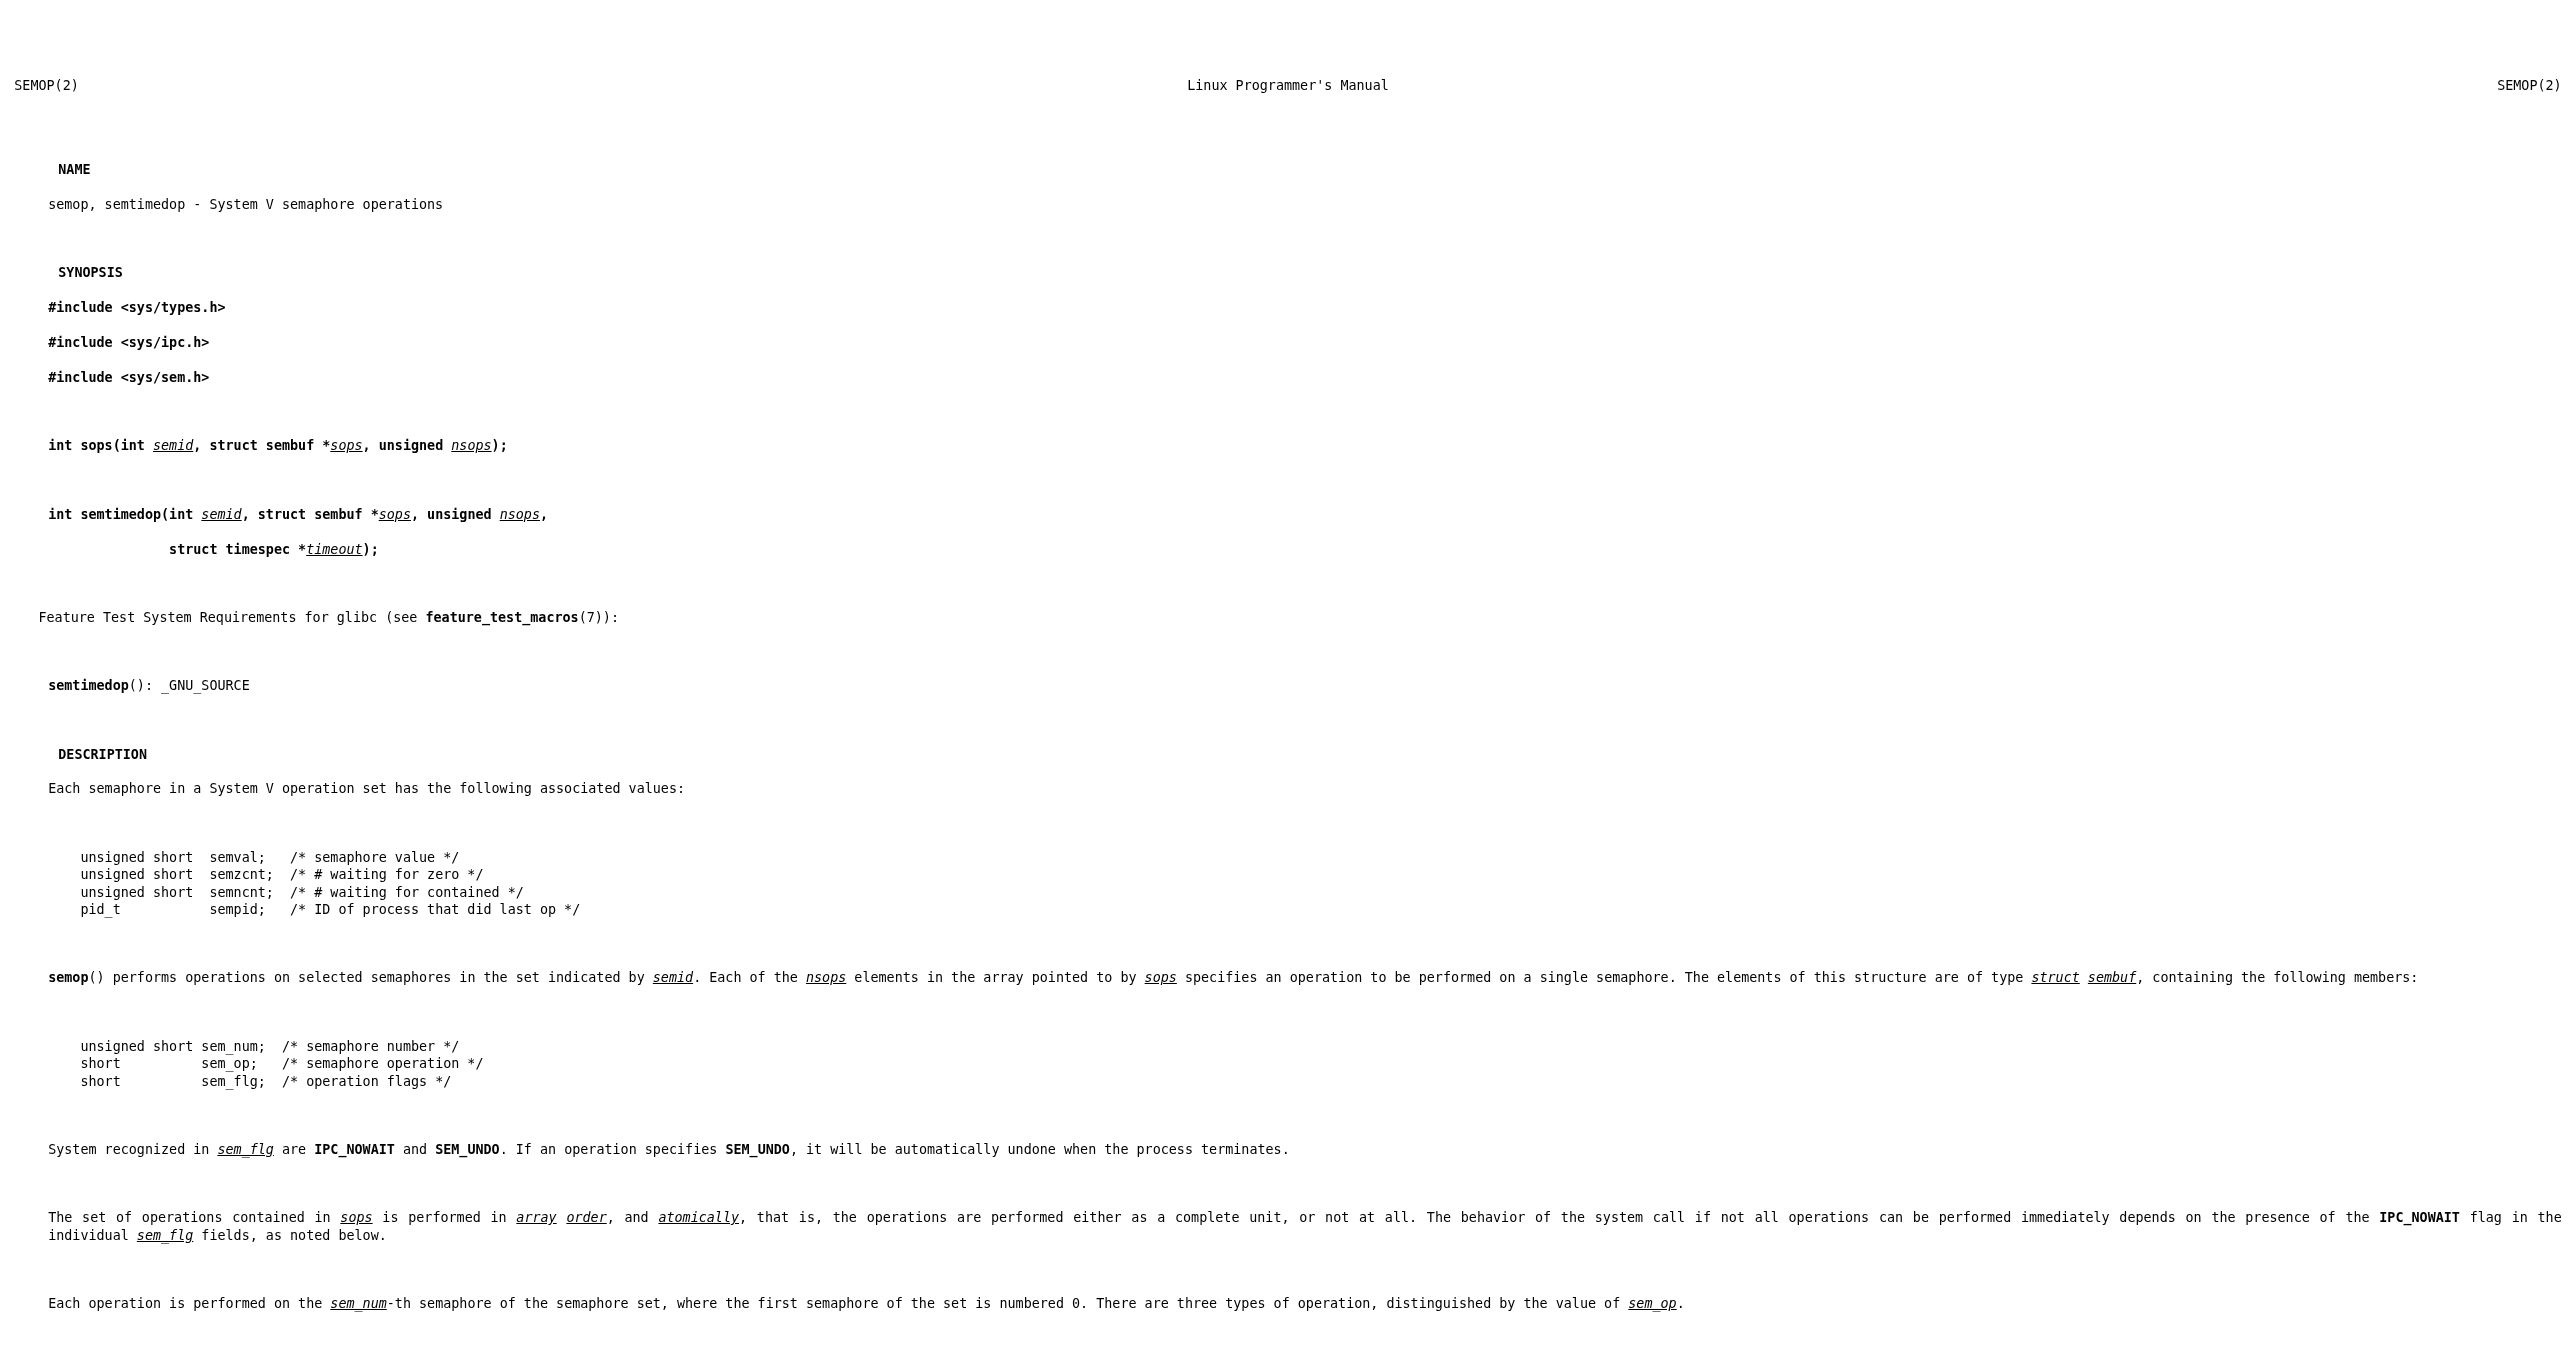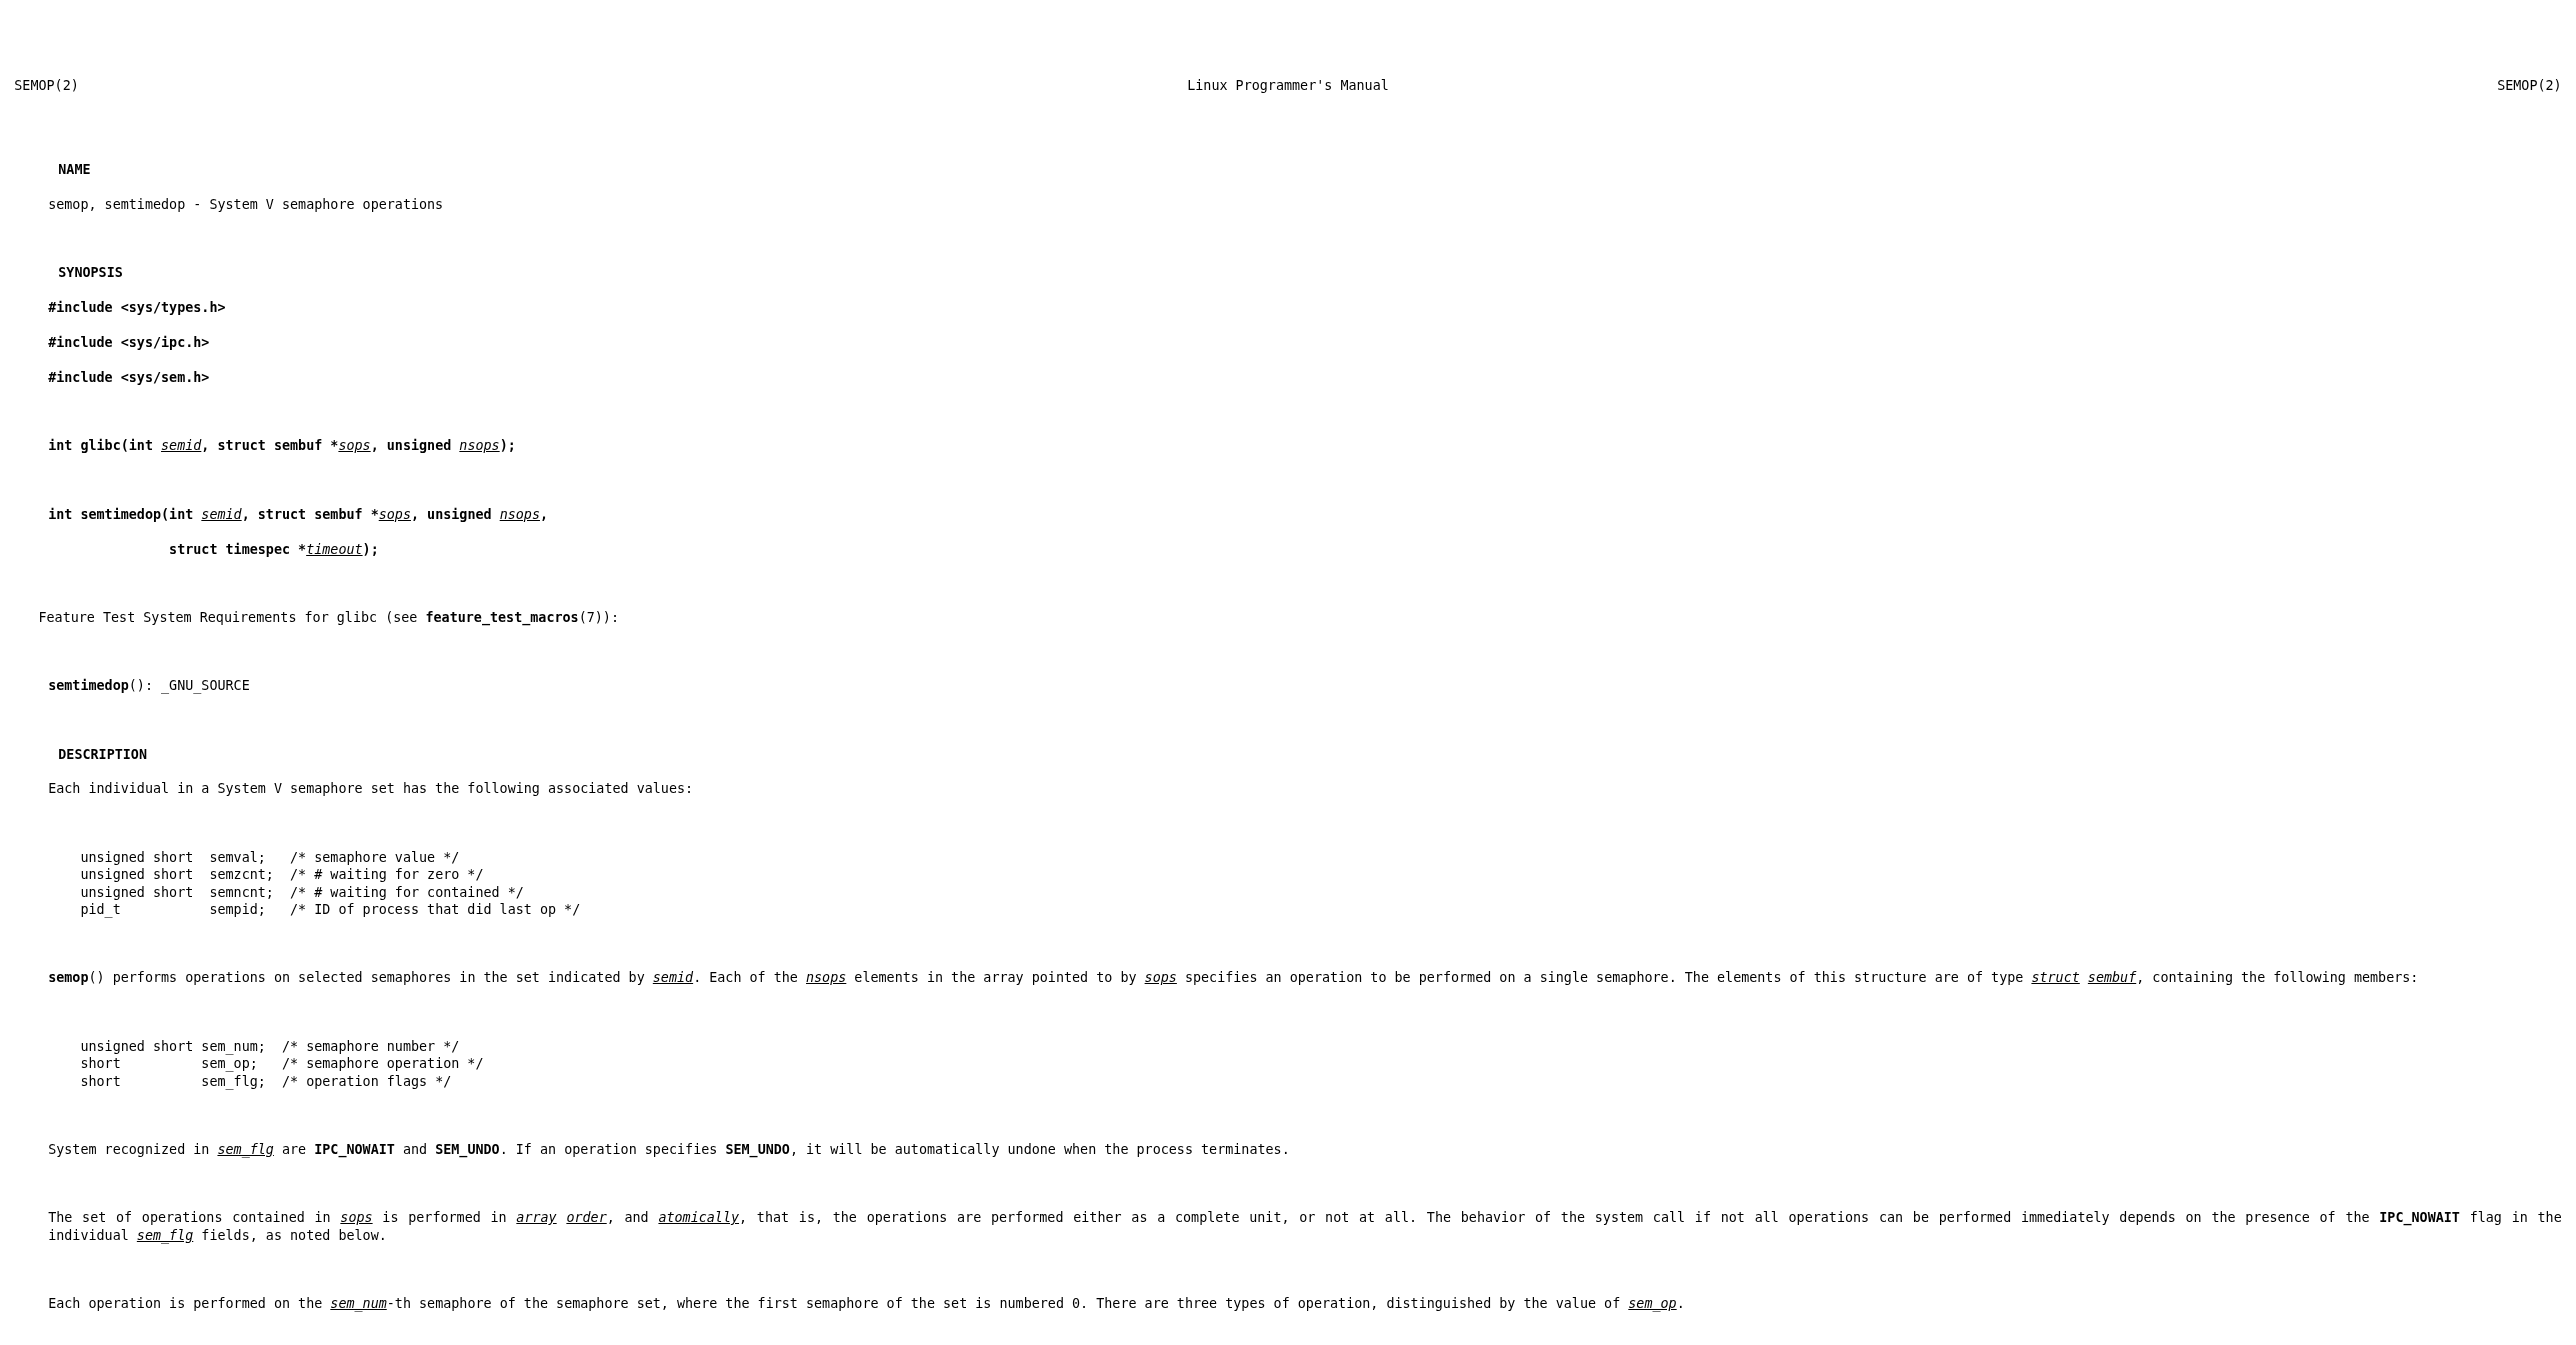--- a/index.html
+++ b/index.html
@@ -41,31 +41,31 @@
 </div>
 
 <div class="section-head">NAME</div>
 <div class="indent1">semop, semtimedop - System V semaphore operations</div>
 
 <div class="section-head">SYNOPSIS</div>
 <div class="indent1 b">#include &lt;sys/types.h&gt;</div>
 <div class="indent1 b">#include &lt;sys/ipc.h&gt;</div>
 <div class="indent1 b">#include &lt;sys/sem.h&gt;</div>
 
-<div class="indent1 para"><span class="b">int glibc(int </span><span class="u">semid</span><span class="b">, struct sembuf *</span><span class="u">sops</span><span class="b">, unsigned </span><span class="u">nsops</span><span class="b">);</span></div>
+<div class="indent1 para"><span class="b">int sops(int </span><span class="u">semid</span><span class="b">, struct sembuf *</span><span class="u">sops</span><span class="b">, unsigned </span><span class="u">nsops</span><span class="b">);</span></div>
 
 <div class="indent1 para"><span class="b">int semtimedop(int </span><span class="u">semid</span><span class="b">, struct sembuf *</span><span class="u">sops</span><span class="b">, unsigned </span><span class="u">nsops</span><span class="b">,</span></div>
 <div class="indent1"><span class="b">               struct timespec *</span><span class="u">timeout</span><span class="b">);</span></div>
 
 <div class="para"><span>   Feature Test System Requirements for glibc (see </span><span class="b">feature_test_macros</span><span>(7)):</span></div>
 
 <div class="indent1 para"><span class="b">semtimedop</span><span>(): _GNU_SOURCE</span></div>
 
 <div class="section-head">DESCRIPTION</div>
-<div class="indent1">Each individual in a System V semaphore set has the following associated values:</div>
+<div class="indent1">Each semaphore in a System V operation set has the following associated values:</div>
 
 <div class="indent1 para">    unsigned short  semval;   /* semaphore value */
     unsigned short  semzcnt;  /* # waiting for zero */
     unsigned short  semncnt;  /* # waiting for contained */
     pid_t           sempid;   /* ID of process that did last op */</div>
 
 <div class="indent1 para just"><span class="b">semop</span><span>()  performs  operations on selected semaphores in the set indicated by </span><span class="u">semid</span><span>.  Each of the </span><span class="u">nsops</span><span> elements in the array pointed to by </span><span class="u">sops</span><span> specifies an operation to be performed on a single semaphore.  The elements of this structure are of type </span><span class="u">struct</span><span> </span><span class="u">sembuf</span><span>, containing the following members:</span></div>
 
 <div class="indent1 para">    unsigned short sem_num;  /* semaphore number */
     short          sem_op;   /* semaphore operation */

